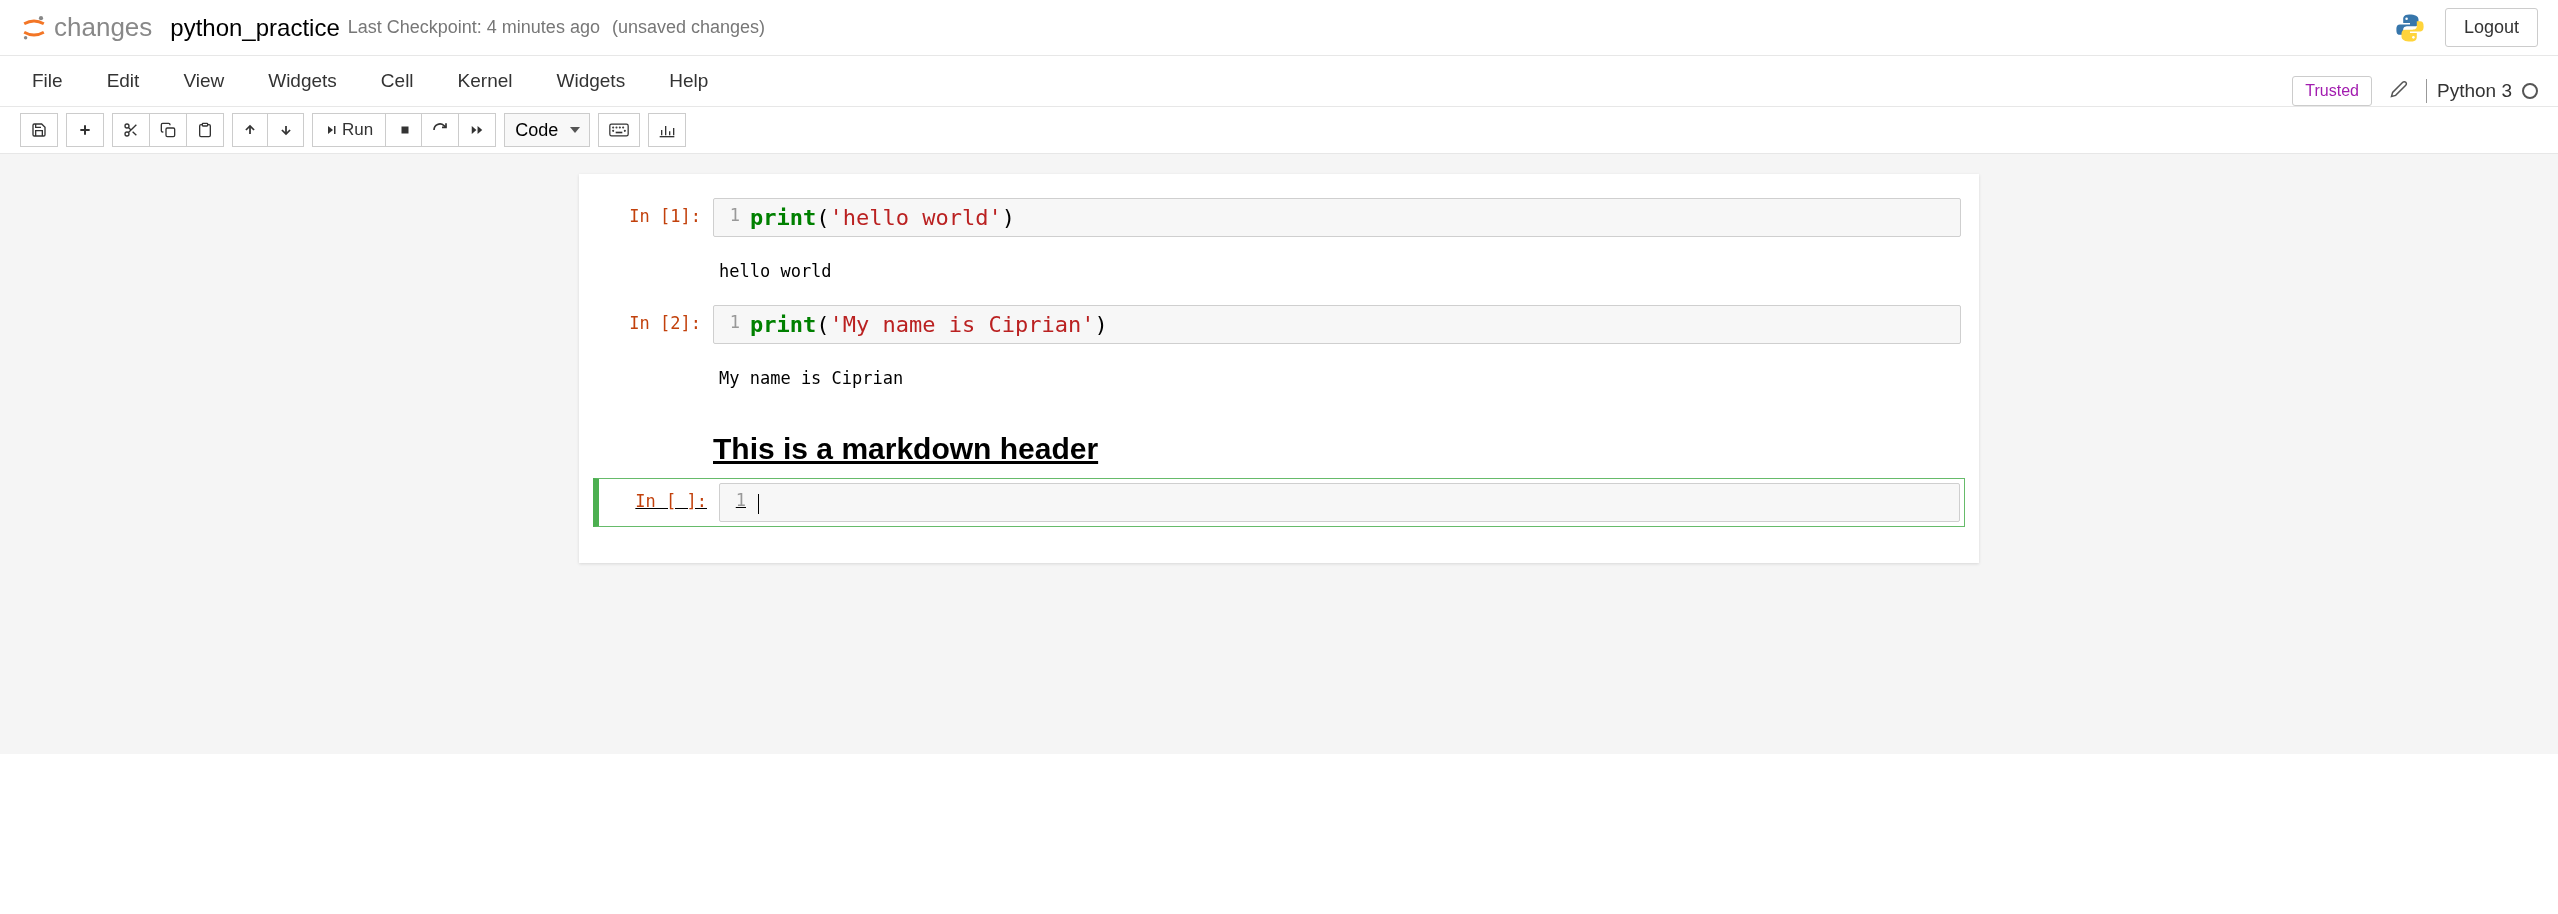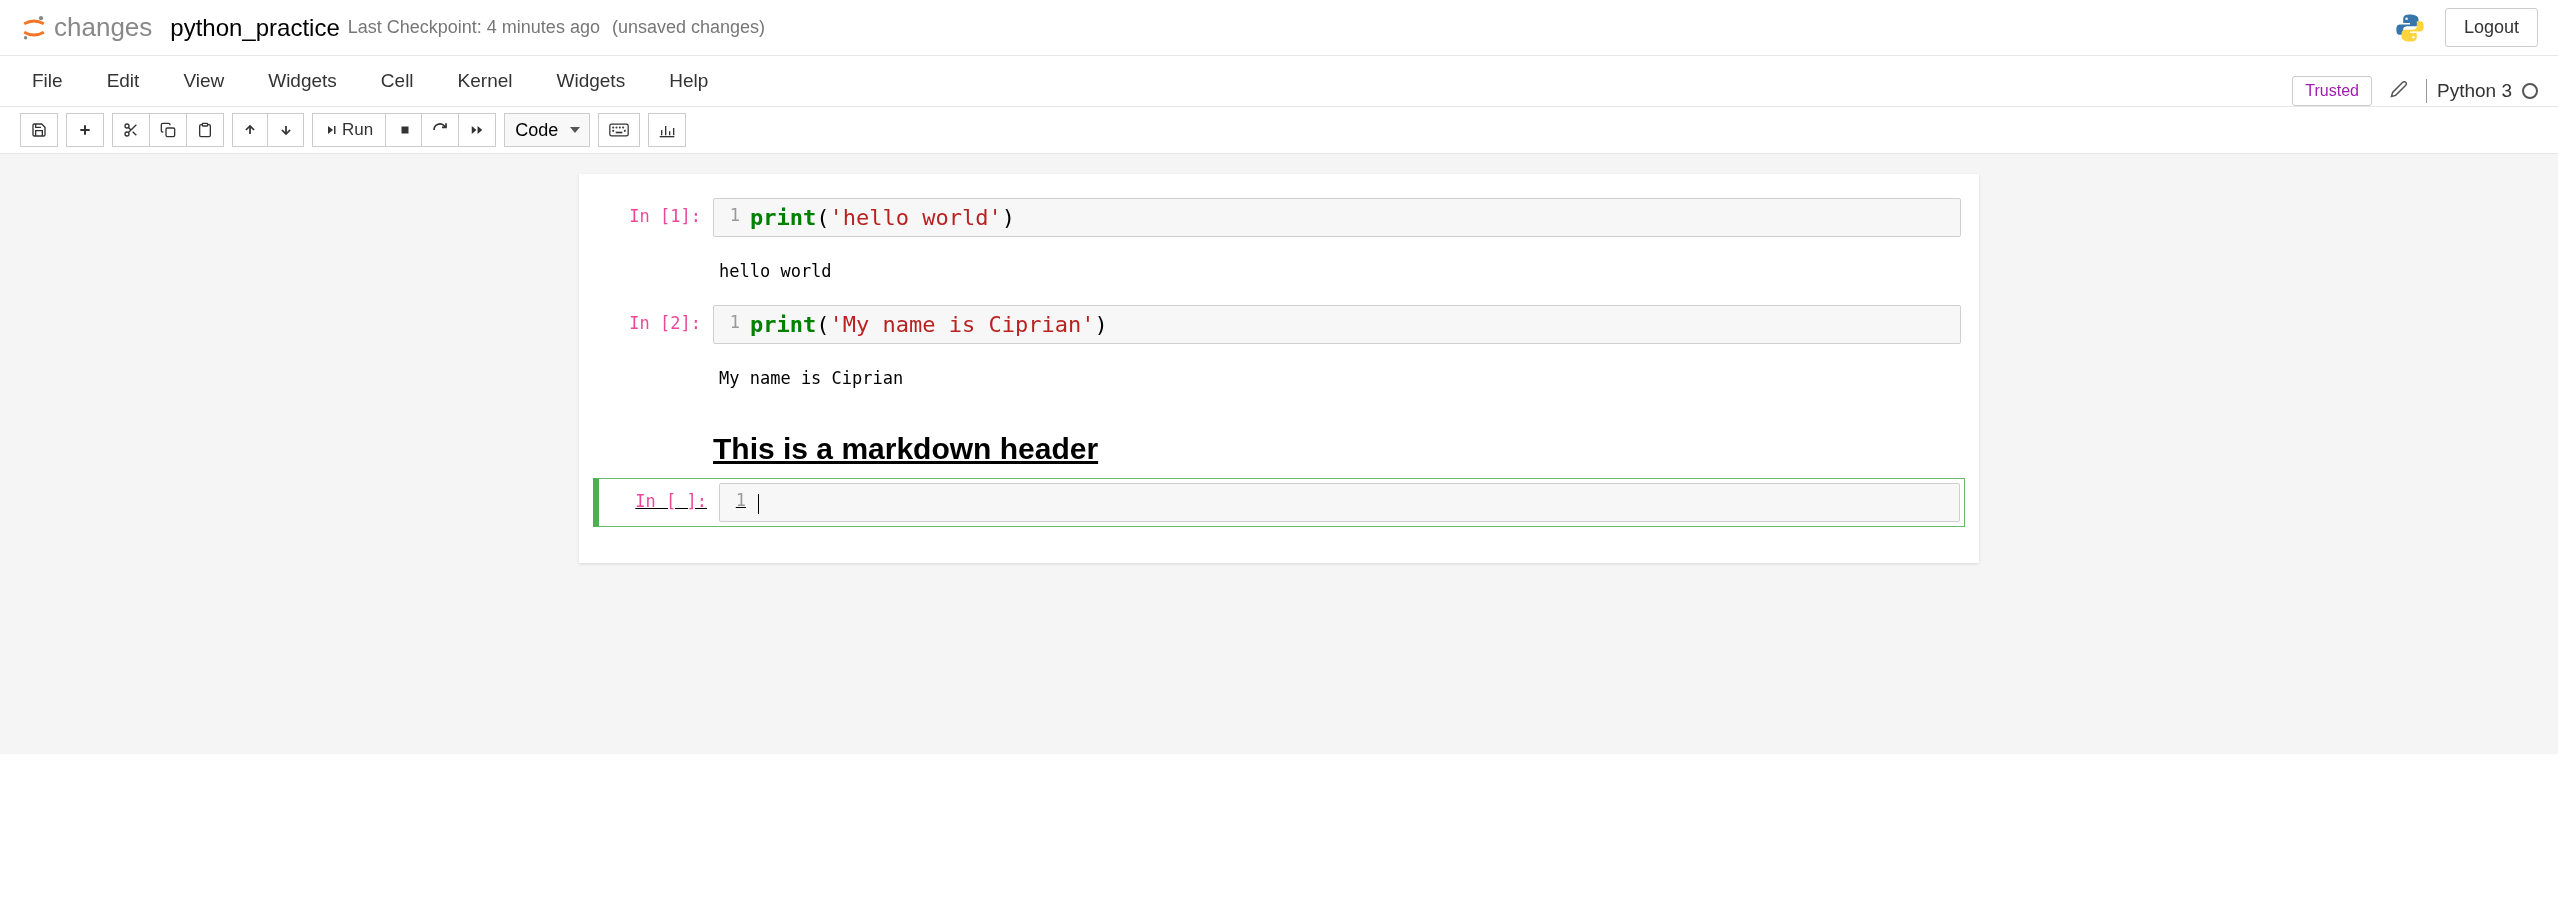--- a/index.html
+++ b/index.html
@@ -40,21 +40,21 @@
     .select-wrap::after { content: ''; position: absolute; right: 10px; top: 50%; transform: translateY(-50%); width: 0; height: 0; border-left: 5px solid transparent; border-right: 5px solid transparent; border-top: 6px solid #555; pointer-events: none; }
     
     
     .notebook-bg { background: #f5f5f5; padding: 20px 20px 40px 20px; min-height: 600px; }
     .notebook { background: #fff; max-width: 1400px; margin: 0 auto; padding: 20px 14px 30px 14px; box-shadow: 0 1px 3px rgba(0,0,0,0.12); }
     
     .cell { display: flex; margin-bottom: 6px; padding: 4px; }
     .cell.selected { border: 1px solid #66bb6a; text-decoration: underline; }
     .cell.selected.edit-mode { border-left: 6px solid #4caf50; }
     .prompt { width: 116px; text-align: right; padding: 8px 12px 0 0; font-family: monospace; font-size: 17px; flex-shrink: 0; }
-    .prompt.in { color: #ec4899; }
+    .prompt.in { color: #c2410c; }
     .cell-body { flex: 1; }
     .input-area { border: 1px solid #cfcfcf; background: #f7f7f7; border-radius: 2px; padding: 6px 8px; display: flex; }
     .line-num { color: #999; font-family: monospace; font-size: 17px; width: 28px; text-align: right; padding-right: 10px; user-select: none; }
     .code { font-family: monospace; font-size: 22px; white-space: pre; }
     .code .fn { color: #008000; font-weight: bold; }
     .code .paren { color: #000; }
     .code .str { color: #BA2121; }
     
     .output { font-family: monospace; font-size: 17px; padding: 10px 0 10px 6px; white-space: pre; }
     

